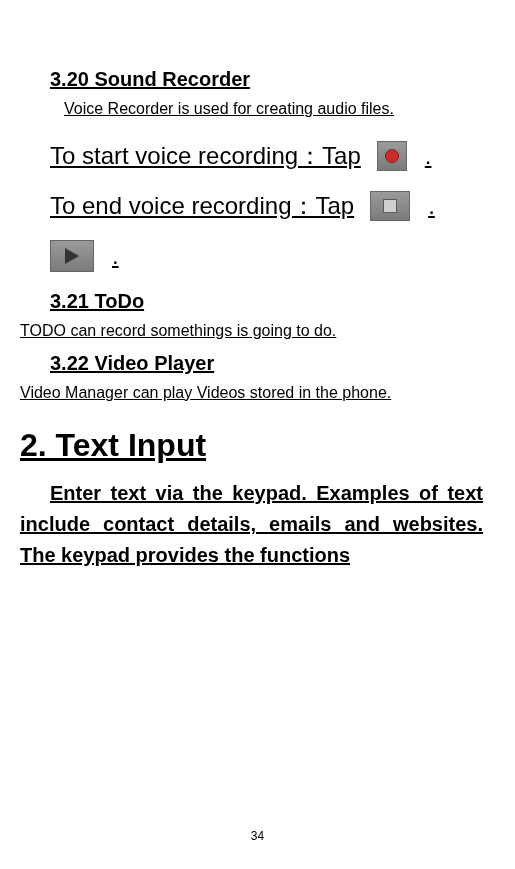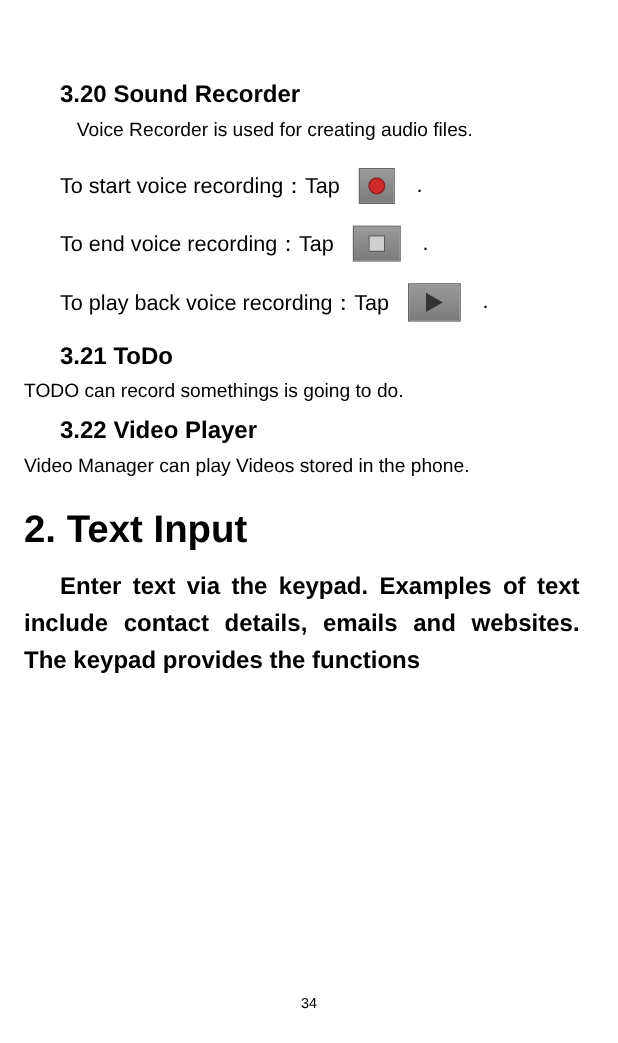--- a/index.html
+++ b/index.html
@@ -10,20 +10,21 @@
   body {
     width: 515px;
     height: 869px;
     position: relative;
     font-family: Arial, Helvetica, sans-serif;
     color: #000;
   }
   .page {
     padding: 60px 32px 40px 20px;
     box-sizing: border-box;
+    text-decoration: underline;
   }
   .section-heading {
     font-weight: bold;
     font-size: 20px;
     margin: 8px 0 6px 30px;
   }
   .sub-heading {
     font-weight: bold;
     font-size: 20px;
     margin: 4px 0 6px 30px;
@@ -34,21 +35,21 @@
     text-align: justify;
     margin: 4px 0 8px 0;
   }
   .indent-first {
     text-indent: 44px;
   }
   .indent-block {
     margin-left: 30px;
   }
   .icon-line {
-    font-size: 18px;
+    font-size: 24px;
     margin: 18px 0 18px 30px;
     display: flex;
     align-items: center;
     flex-wrap: wrap;
     gap: 16px;
   }
   .icon-line .txt {
     white-space: pre;
   }
   .icon-box {
@@ -137,21 +138,20 @@
 
   <div class="icon-line">
     <span class="txt">To end voice recording：Tap</span>
     <span class="icon-box icon-stop">
         <span class="sq"></span>
       </span>
     <span class="period">.</span>
   </div>
 
   <div class="icon-line">
-    <span class="txt">To play back voice recording：Tap</span>
     <span class="icon-box icon-play">
         <span class="tri"></span>
       </span>
     <span class="period">.</span>
   </div>
 
 
   <div class="sub-heading">3.21    ToDo</div>
   <div class="para">TODO can record somethings is going to do.</div>
 

